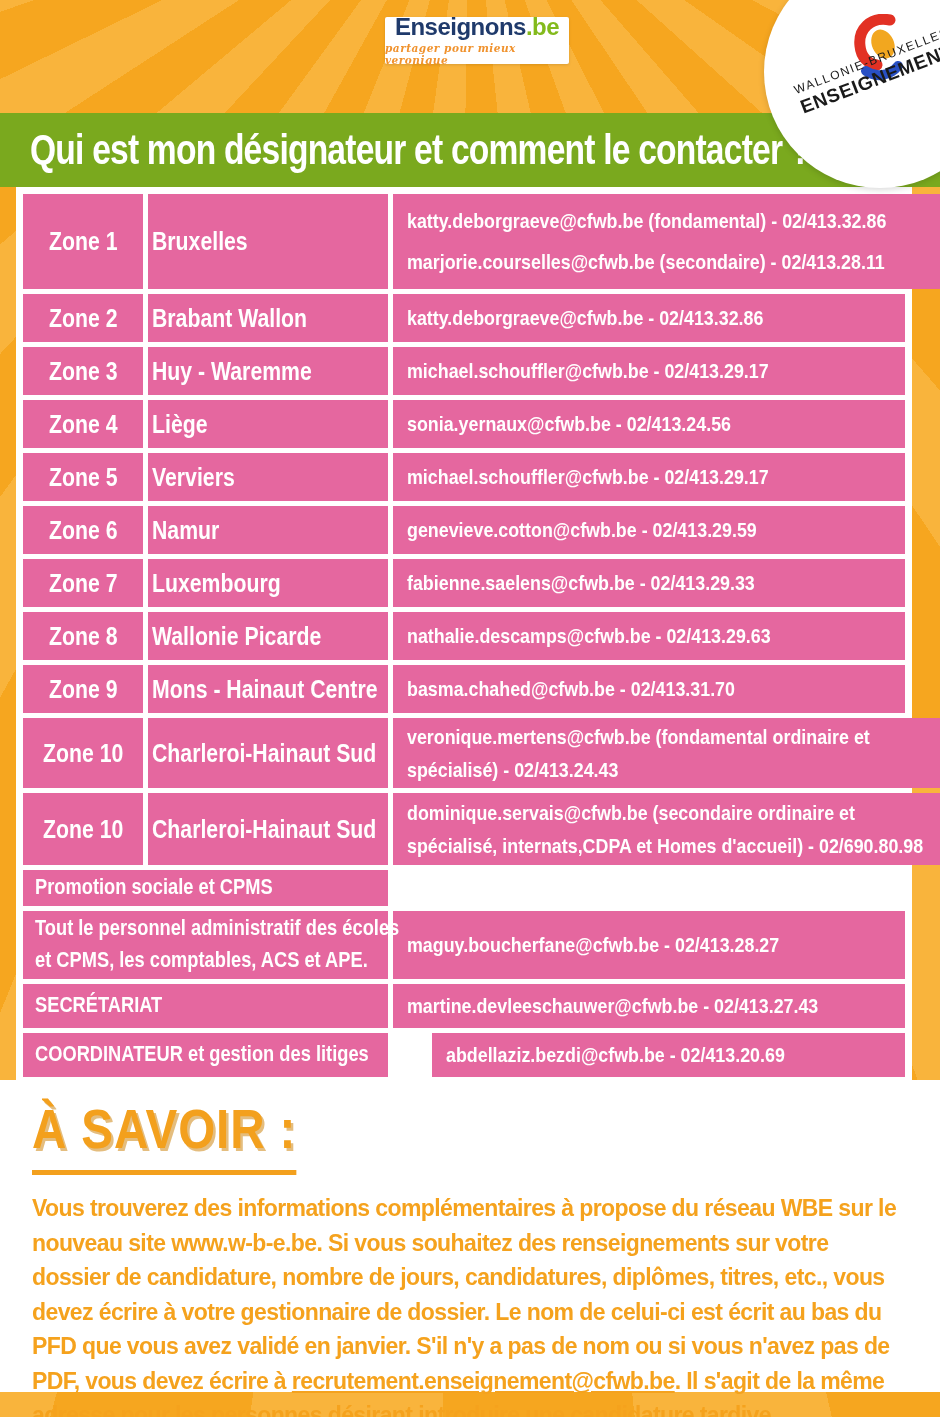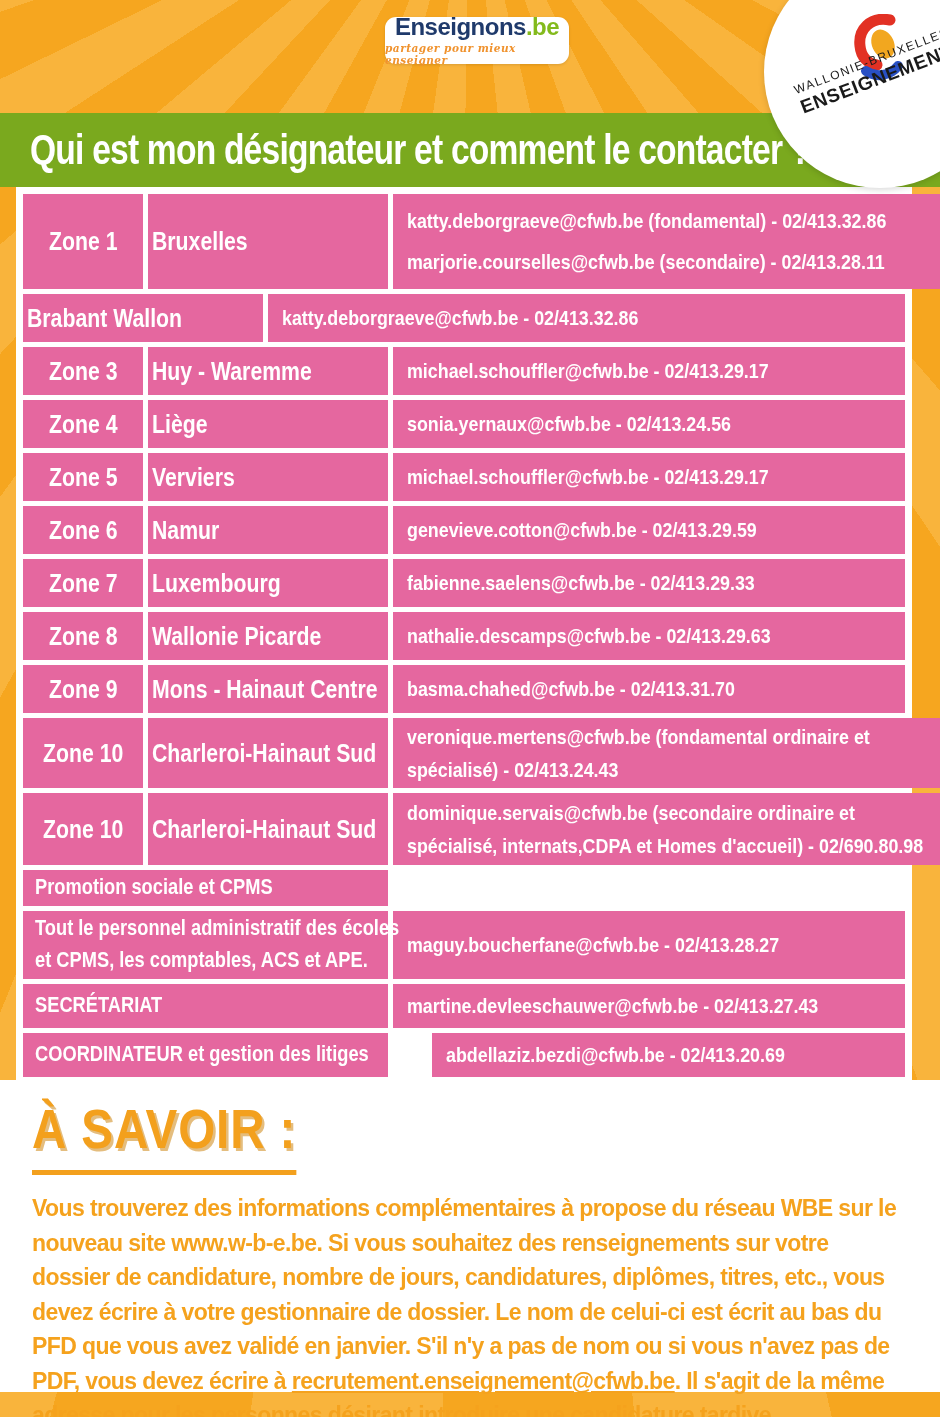--- a/index.html
+++ b/index.html
@@ -8,21 +8,21 @@
     width:940px;height:1417px;
     overflow:hidden;
     font-family:"Liberation Sans",sans-serif;
     background:
       repeating-conic-gradient(from -8deg at 50% -150px,
         #f6a61f 0deg 7deg, #f9b43c 7deg 14deg);
   }
   
   .logo-box{
     position:absolute;left:385px;top:17px;width:184px;height:47px;
-    background:#ffffff;border-radius:11px;
+    background:#ffffff;border-radius:2px;
     display:flex;flex-direction:column;align-items:center;justify-content:center;
     box-shadow:0 1px 3px rgba(0,0,0,.12);
   }
   .logo-line{font-weight:700;font-size:24px;line-height:1;letter-spacing:-0.5px;}
   .logo-name{color:#1f3a6b;}
   .logo-tld{color:#83ba1c;}
   .logo-tagline{
     font-family:"DejaVu Serif",serif;font-style:italic;font-weight:700;
     font-size:10.5px;color:#f0922d;margin-top:3px;letter-spacing:0.5px;
   }
@@ -92,21 +92,21 @@
   }
   .savoir-para a{color:#f5a21d;text-decoration:underline;text-align:right;}
 </style>
 </head>
 <body>
 
 <div class="page">
 
   <div class="logo-box">
     <div class="logo-line"><span class="logo-name">Enseignons</span><span class="logo-tld">.be</span></div>
-    <div class="logo-tagline">partager pour mieux enseigner</div>
+    <div class="logo-tagline">partager pour mieux veronique</div>
   </div>
 
   <div class="badge">
     <svg class="badge-mark" viewBox="0 0 52 68">
       <path d="M38,6 C18,2 6,16 8,32 C9,43 16,50 25,51" fill="none" stroke="#e23124" stroke-width="11" stroke-linecap="round"></path>
       <ellipse cx="31" cy="30" rx="11" ry="15" transform="rotate(-24 31 30)" fill="#f2a71f"></ellipse>
       <path d="M14,57 C24,64 38,62 46,52" fill="none" stroke="#2950c4" stroke-width="10" stroke-linecap="round"></path>
     </svg>
     <div class="badge-text">
       <div class="badge-l1">WALLONIE-BRUXELLES</div>
@@ -125,20 +125,23 @@
         </div>
     <div class="cell cell-region">
           <span class="cond region-txt">Bruxelles</span>
         </div>
     <div class="cell cell-contact">
           <div><span class="cond cellline">katty.deborgraeve@cfwb.be (fondamental) - 02/413.32.86</span></div>
           <div><span class="cond cellline">marjorie.courselles@cfwb.be (secondaire) - 02/413.28.11</span></div>
         </div>
   </div>
       <div class="trow" style="min-height: 48px;">
+    <div class="cell cell-zone">
+          <span class="cond-c zone-txt">Zone 2</span>
+        </div>
     <div class="cell cell-region">
           <span class="cond region-txt">Brabant Wallon</span>
         </div>
     <div class="cell cell-contact">
           <div><span class="cond cellline">katty.deborgraeve@cfwb.be - 02/413.32.86</span></div>
         </div>
   </div>
       <div class="trow" style="min-height: 48px;">
     <div class="cell cell-zone">
           <span class="cond-c zone-txt">Zone 3</span>

